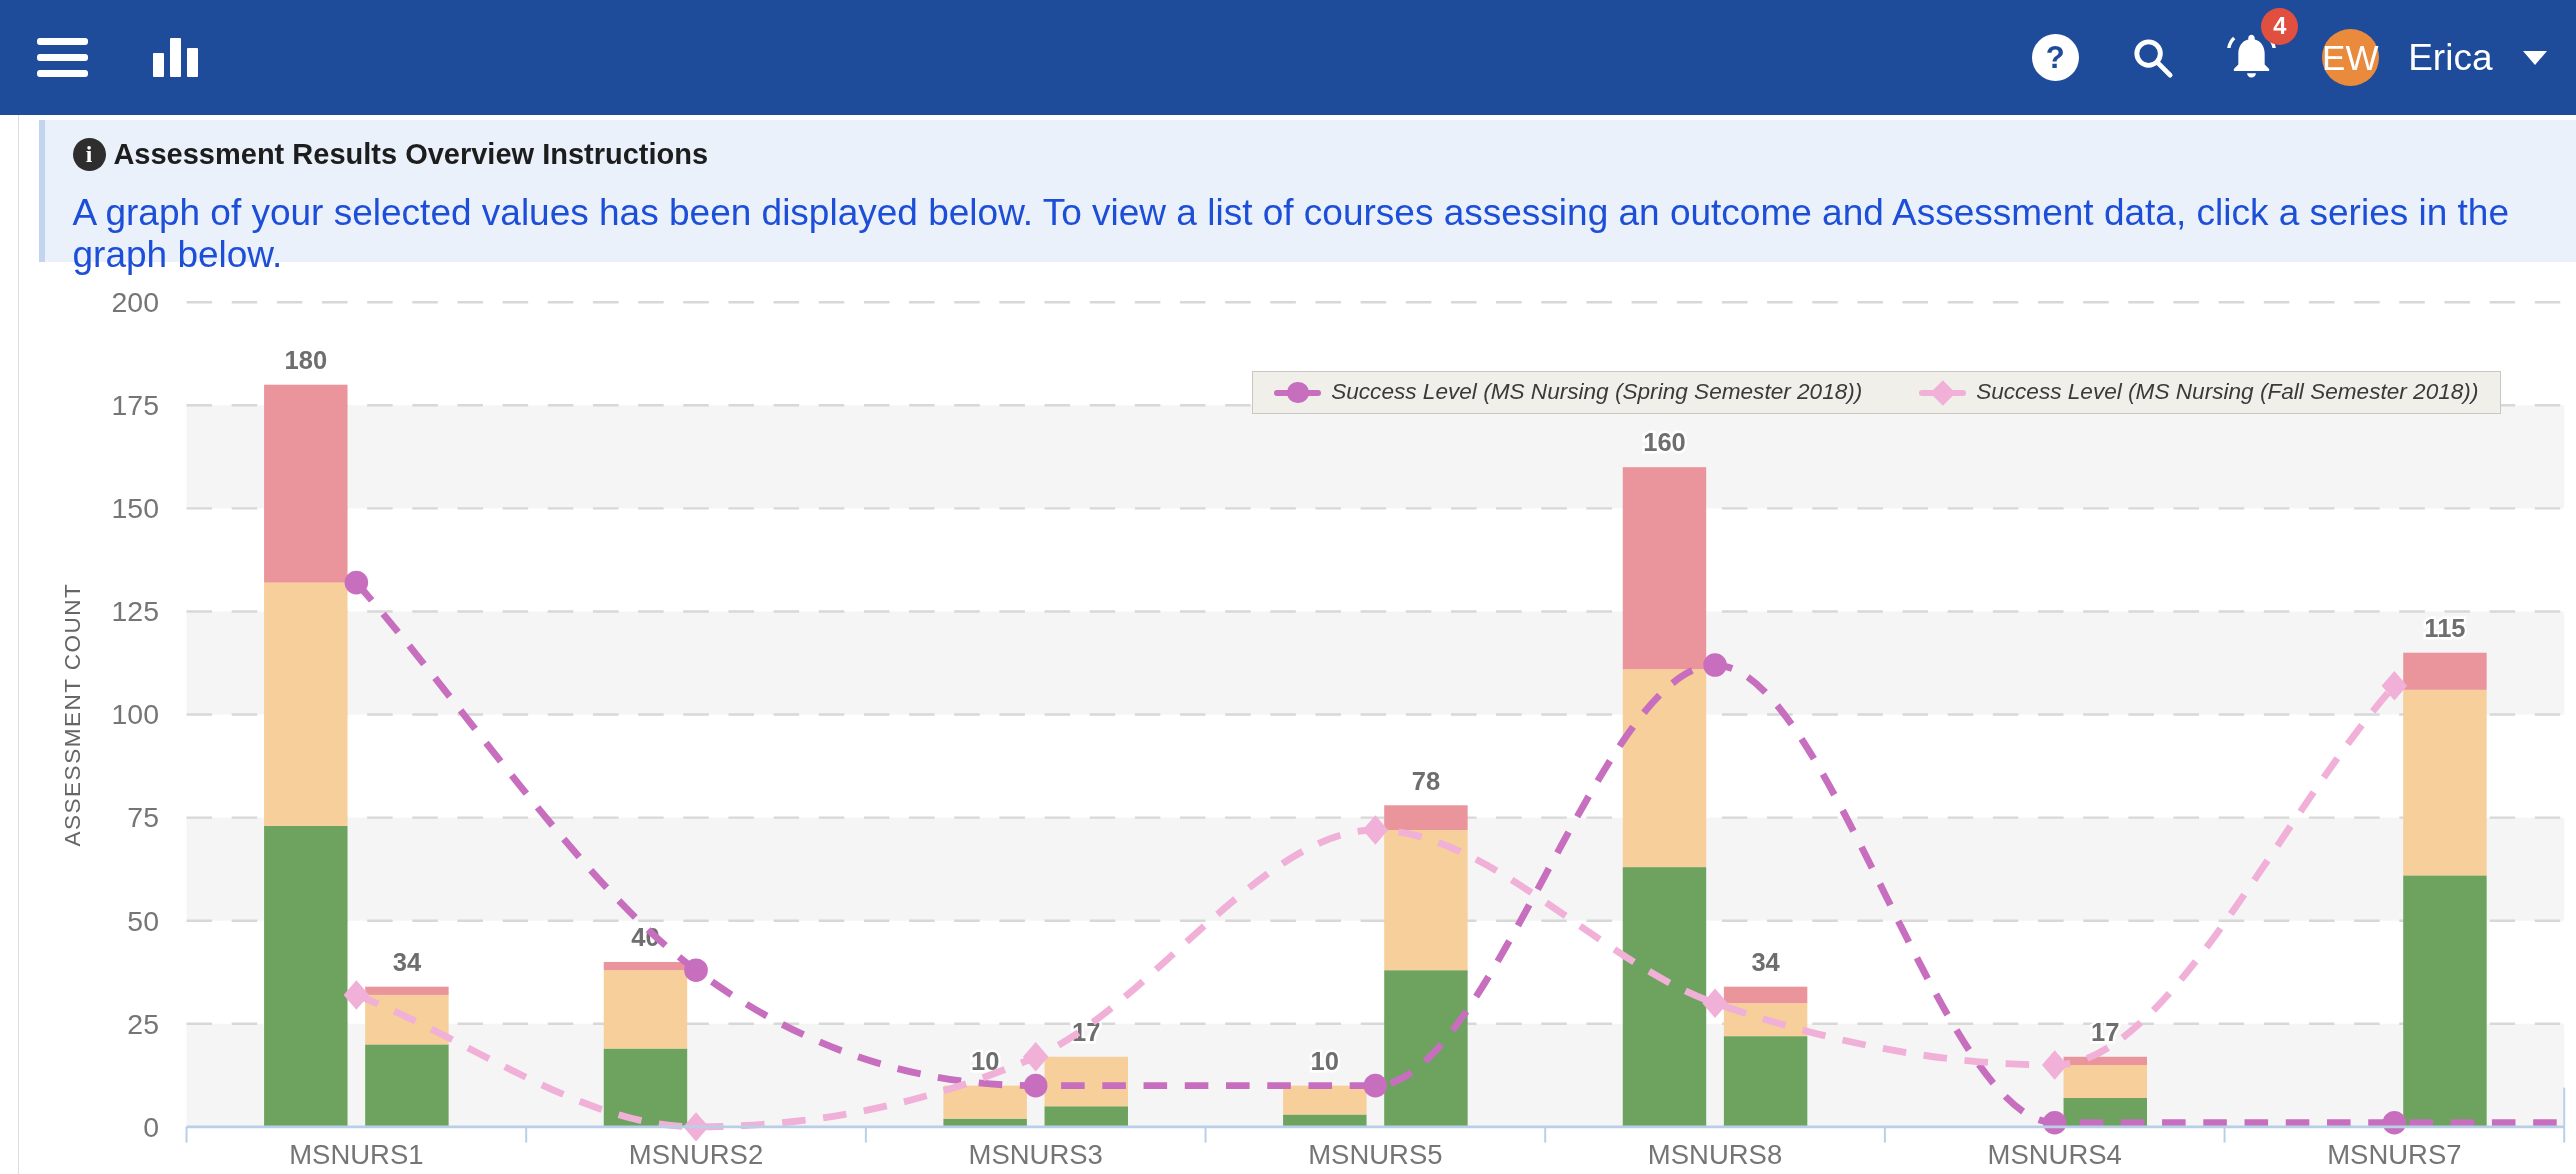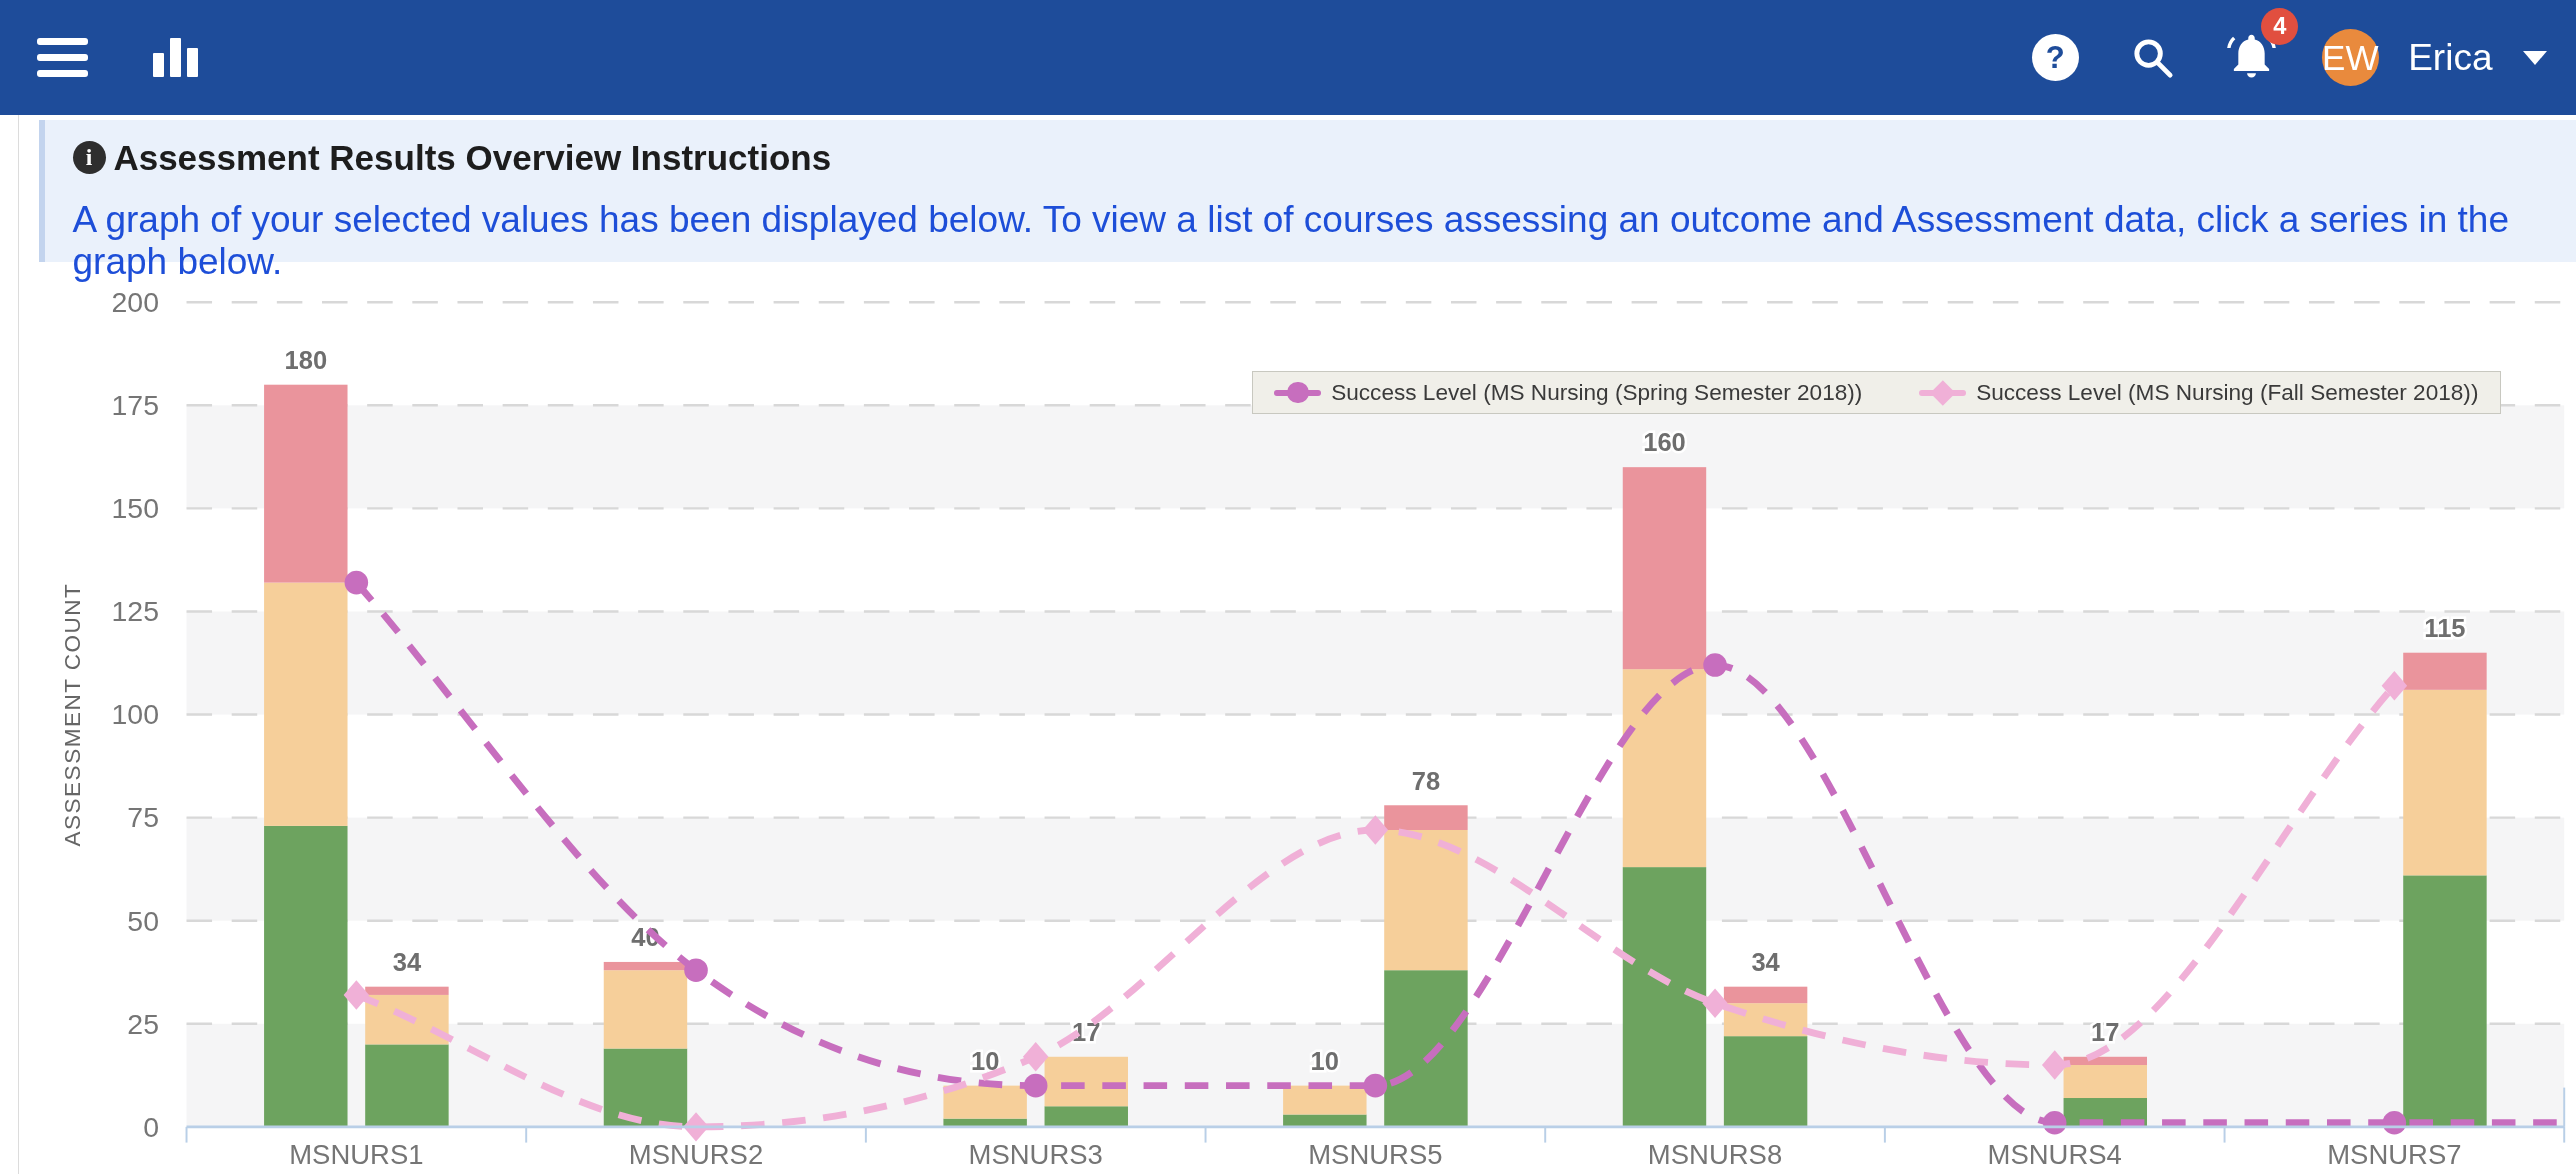--- a/index.html
+++ b/index.html
@@ -31,28 +31,28 @@
 
   
   .left-rule{position:absolute;left:17.7px;top:115px;width:1px;height:1059px;background:#dcdcdc;}
 
   
   .instructions{position:absolute;left:39px;top:120px;width:2537px;height:142px;box-sizing:border-box;
                 background:#eaf1fb;border-left:6.9px solid #c3d4ee;padding:17.7px 0 0 27.5px;}
   .instr-head{display:flex;align-items:center;gap:7.9px;}
   .info-icon{width:33px;height:33px;border-radius:50%;background:#2e2e2e;color:#fff;
              display:flex;align-items:center;justify-content:center;font-size:23.6px;font-weight:800;font-family:"Liberation Serif",serif;}
-  .instr-title{font-size:35px;font-weight:bold;color:#1d1d1d;}
+  .instr-title{font-size:29px;font-weight:bold;color:#1d1d1d;}
   .instr-body{margin-top:21.6px;font-size:37px;color:#1d4ed8;}
 
   
   .chart-area{position:absolute;left:0;top:261px;width:2576px;height:913px;}
   .legend{position:absolute;top:110px;right:75px;background:#f0efe9;border:1px solid #c8c8c0;
           display:flex;align-items:center;gap:57px;padding:6.9px 21.6px;z-index:5;}
-  .legend-item{display:flex;align-items:center;gap:9.8px;cursor:pointer;}
+  .legend-item{display:flex;gap:9.8px;cursor:pointer;font-style:italic;}
   .legend-label{font-size:22.6px;color:#3a3a3a;white-space:nowrap;}
   .lg-marker{position:relative;width:47px;height:27.5px;flex:0 0 auto;}
   .lg-line{position:absolute;left:0;right:0;top:10.8px;height:5.9px;border-radius:2.9px;}
   .lg-circle{position:absolute;left:12.8px;top:2.9px;width:21.6px;height:21.6px;border-radius:50%;}
   .lg-diamond{position:absolute;left:14.7px;top:4.9px;width:17.7px;height:17.7px;transform:rotate(45deg);}
 </style>
 </head>
 <body>
 
 <div class="appbar">

